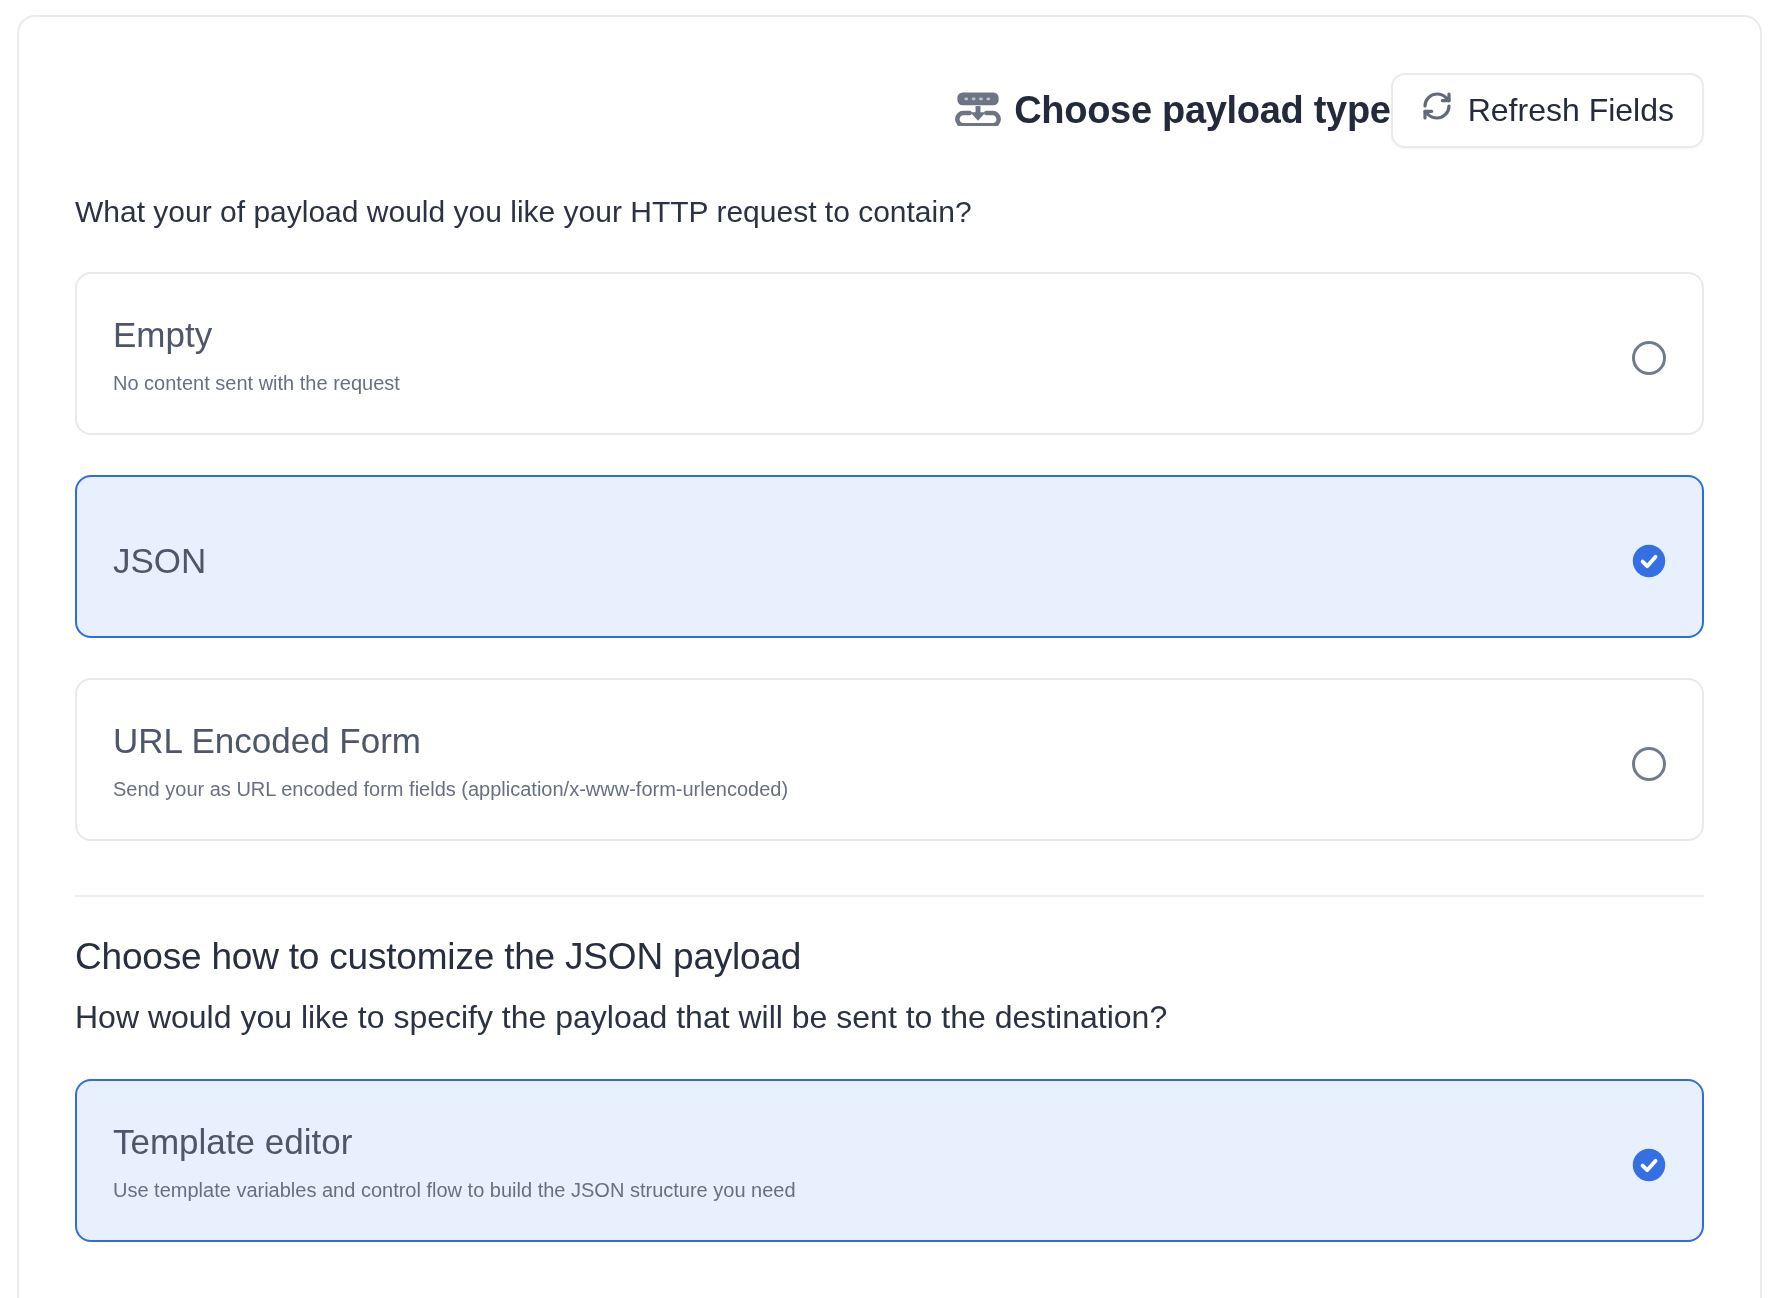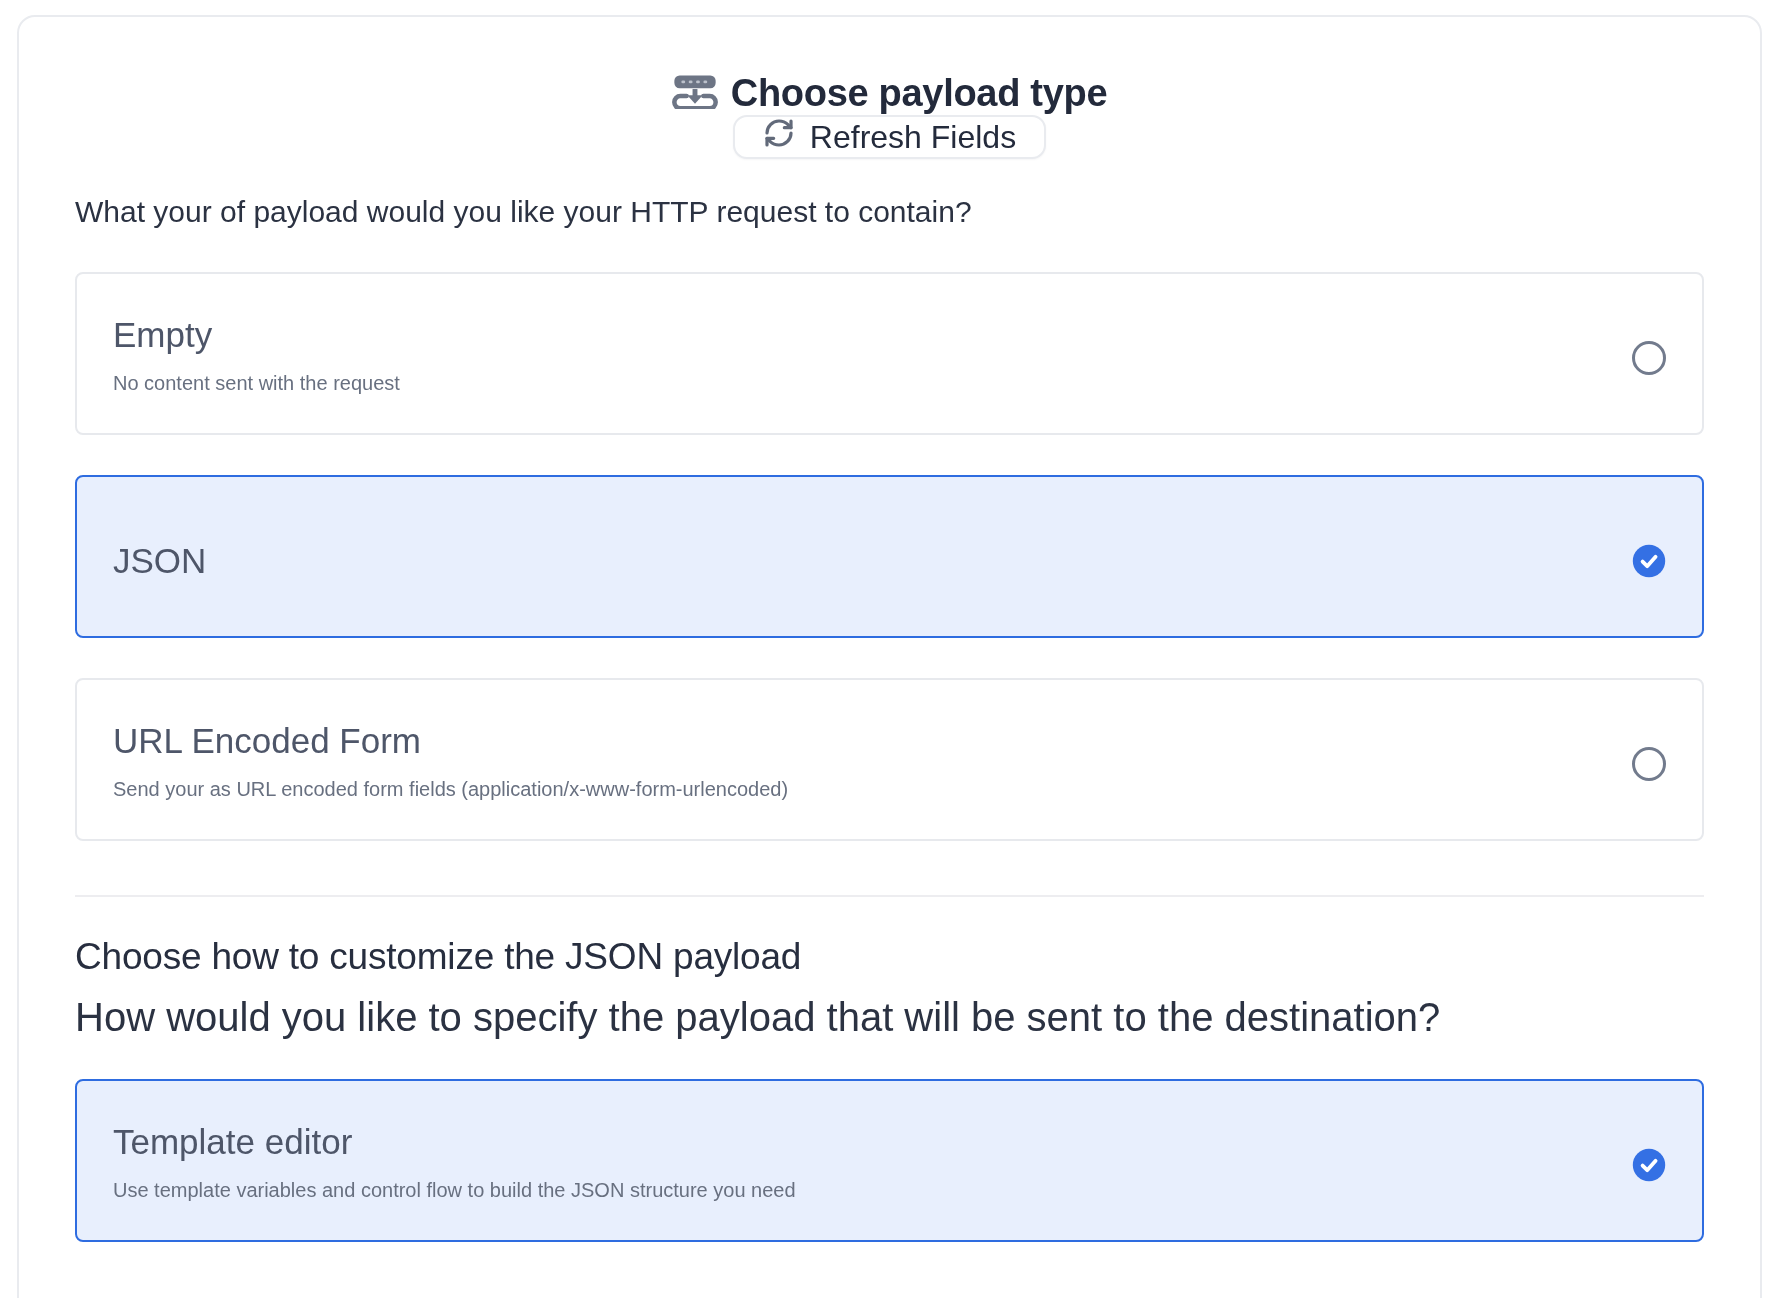--- a/index.html
+++ b/index.html
@@ -3,49 +3,49 @@
 <meta charset="utf-8">
 <style>
   * { margin:0; padding:0; box-sizing:border-box; }
   html,body { width:1778px; height:1298px; background:#ffffff; overflow:hidden;
               font-family:"Liberation Sans", sans-serif; }
   .panel {
     position:absolute; left:17px; top:15px; width:1745px; height:1420px;
     background:#ffffff; border:2px solid #e9ebef; border-radius:18px;
     padding:55px 56px;
   }
-  .header-row { display:flex; justify-content:flex-start; align-items:center; height:76px;flex-direction:column; }
+  .header-row { display:flex; justify-content:flex-end; align-items:center; height:76px; }
   .title-wrap { display:flex; align-items:center; gap:13px; }
   .page-title { font-size:38px; font-weight:600; color:#232a3b; letter-spacing:-0.3px; }
   .refresh-btn {
     display:flex; align-items:center; gap:15px; height:75px; padding:0 28px;
     background:#ffffff; border:2px solid #e9ebef; border-radius:14px;
     font-family:"Liberation Sans", sans-serif;
     font-size:32px; font-weight:400; color:#242b3c; cursor:pointer;
     box-shadow:0 1px 2px rgba(16,24,40,0.04);
   }
   .question { margin-top:44px; font-size:30px; line-height:40px; color:#2b3242; }
   .cards { margin-top:40px; display:flex; flex-direction:column; gap:40px; }
   .option-card {
     display:flex; justify-content:space-between; align-items:center;
-    border:2px solid #e7e9ed; border-radius:8px; background:#ffffff;
+    border:2px solid #e7e9ed; border-radius:16px; background:#ffffff;
     padding:32px 36px 24px 36px; min-height:163px; cursor:pointer;
   }
   .option-card.selected { background:#e8effd; border-color:#2e6ce0; }
   .option-text { flex:1; min-width:0; }
   .option-title { font-size:35px; line-height:44px; font-weight:400; color:#4e5669; }
   .option-desc { margin-top:6px; font-size:20px; line-height:40px; color:#687080; }
   .radio {
     width:34px; height:34px; border-radius:50%; border:3px solid #727b8d;
     background:#ffffff; flex-shrink:0; margin-left:30px;
   }
   .check-wrap { flex-shrink:0; margin-left:30px; width:34px; height:34px; }
   .divider { margin-top:54px; border-top:2px solid #ededf0; height:0; }
   .section-heading { margin-top:36px; font-size:37px; line-height:48px; font-weight:500; color:#272e3f; letter-spacing:-0.2px; }
-  .section-question { margin-top:16px; font-size:40px; line-height:40px; color:#2b3242; }
+  .section-question { margin-top:16px; font-size:32px; line-height:40px; color:#2b3242; }
   .cards.single { margin-top:42px; }
   .icon-svg { display:block; }
 </style>
 </head>
 <body>
 
 <div class="panel">
 
   <div class="header-row">
     <div class="title-wrap">

